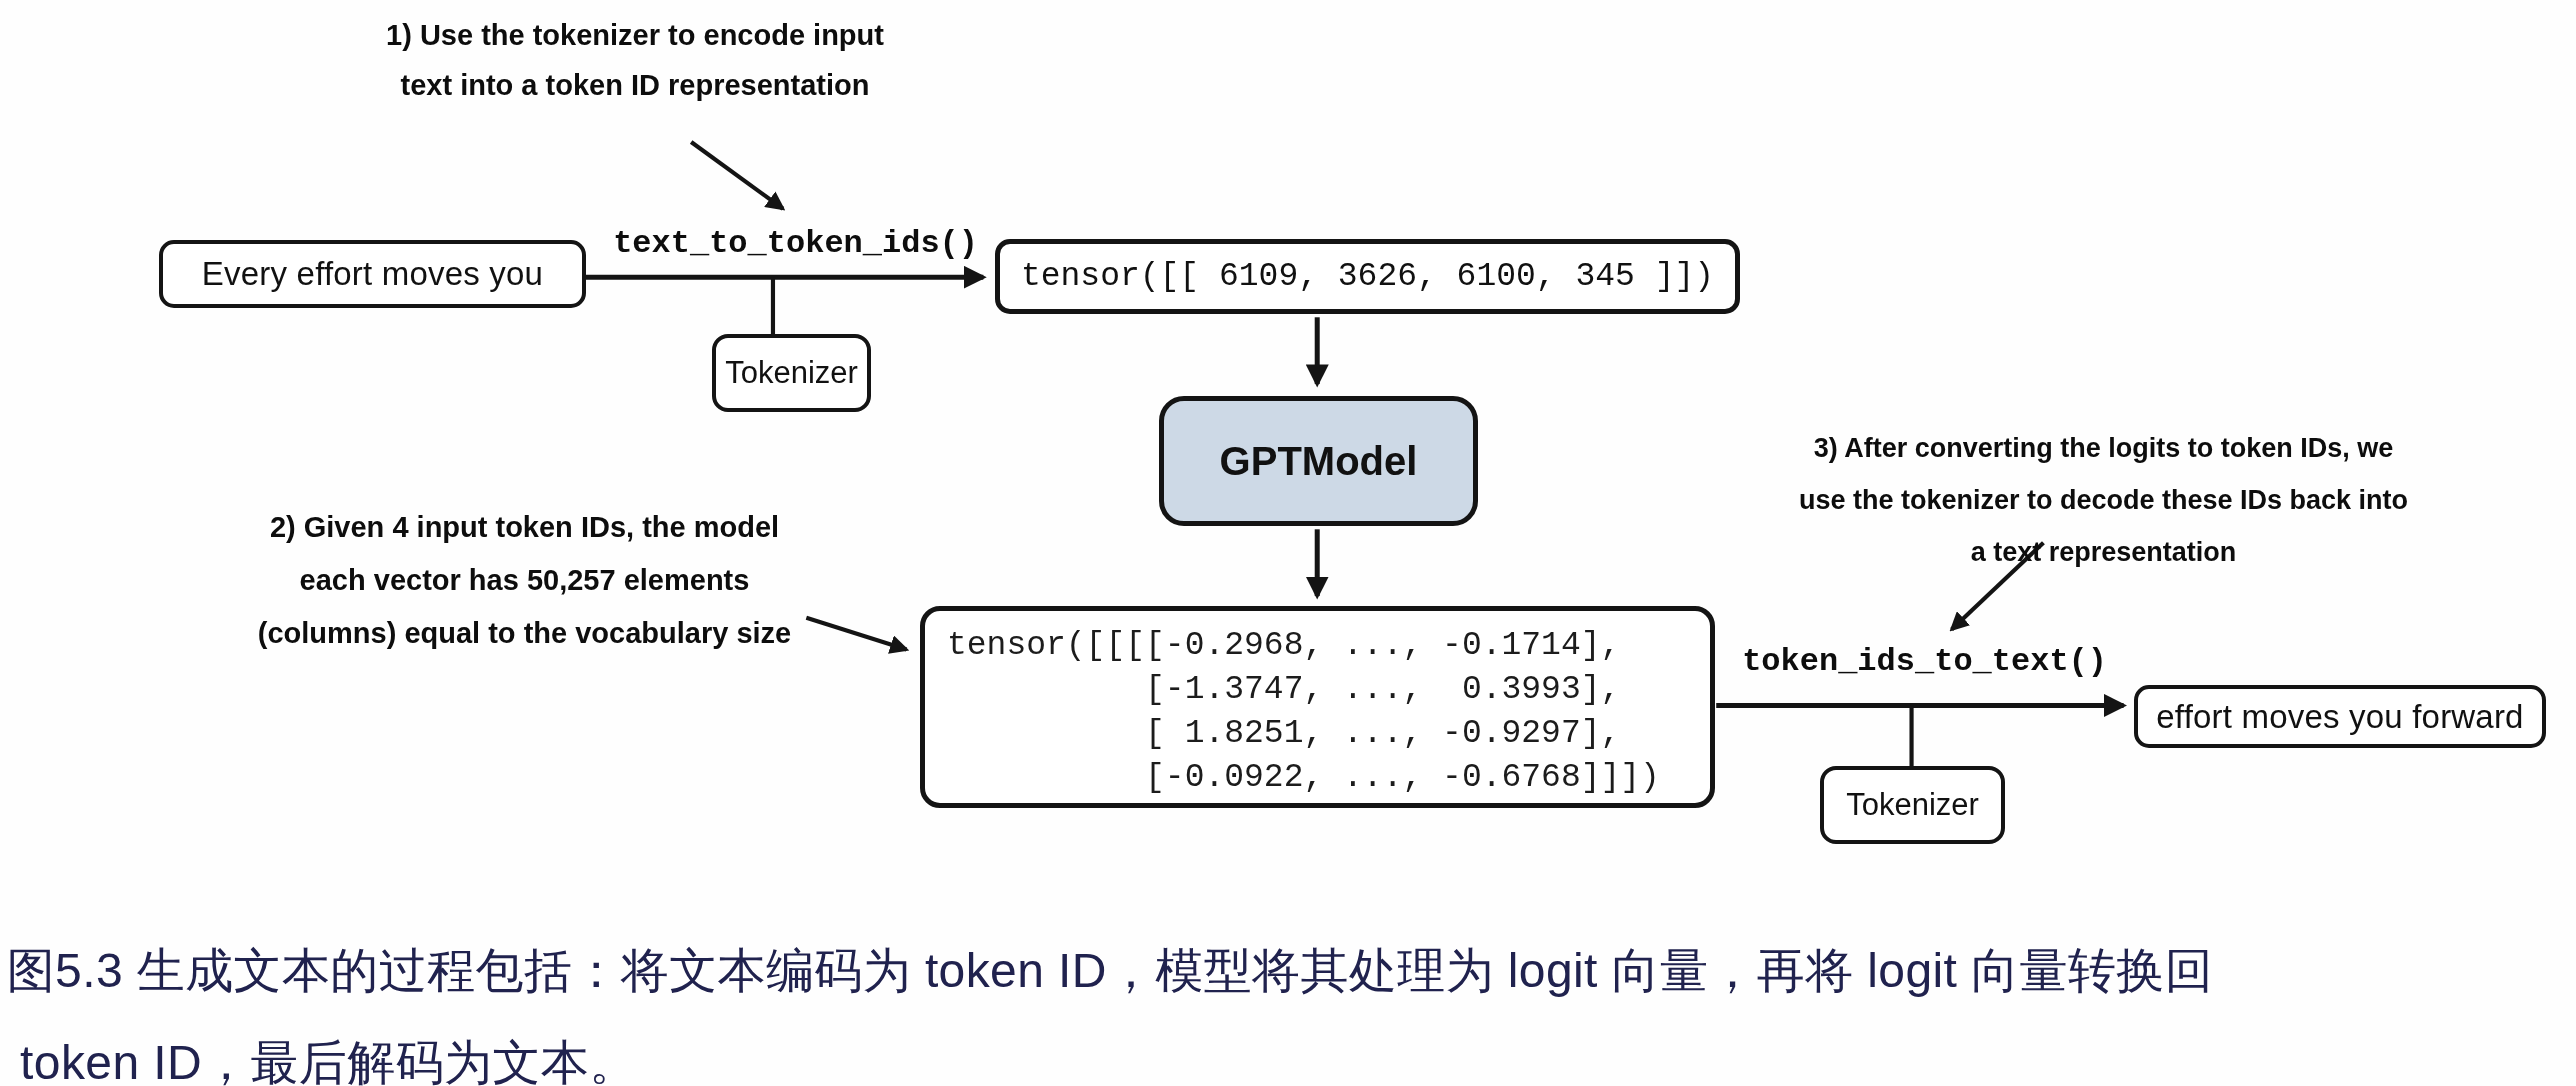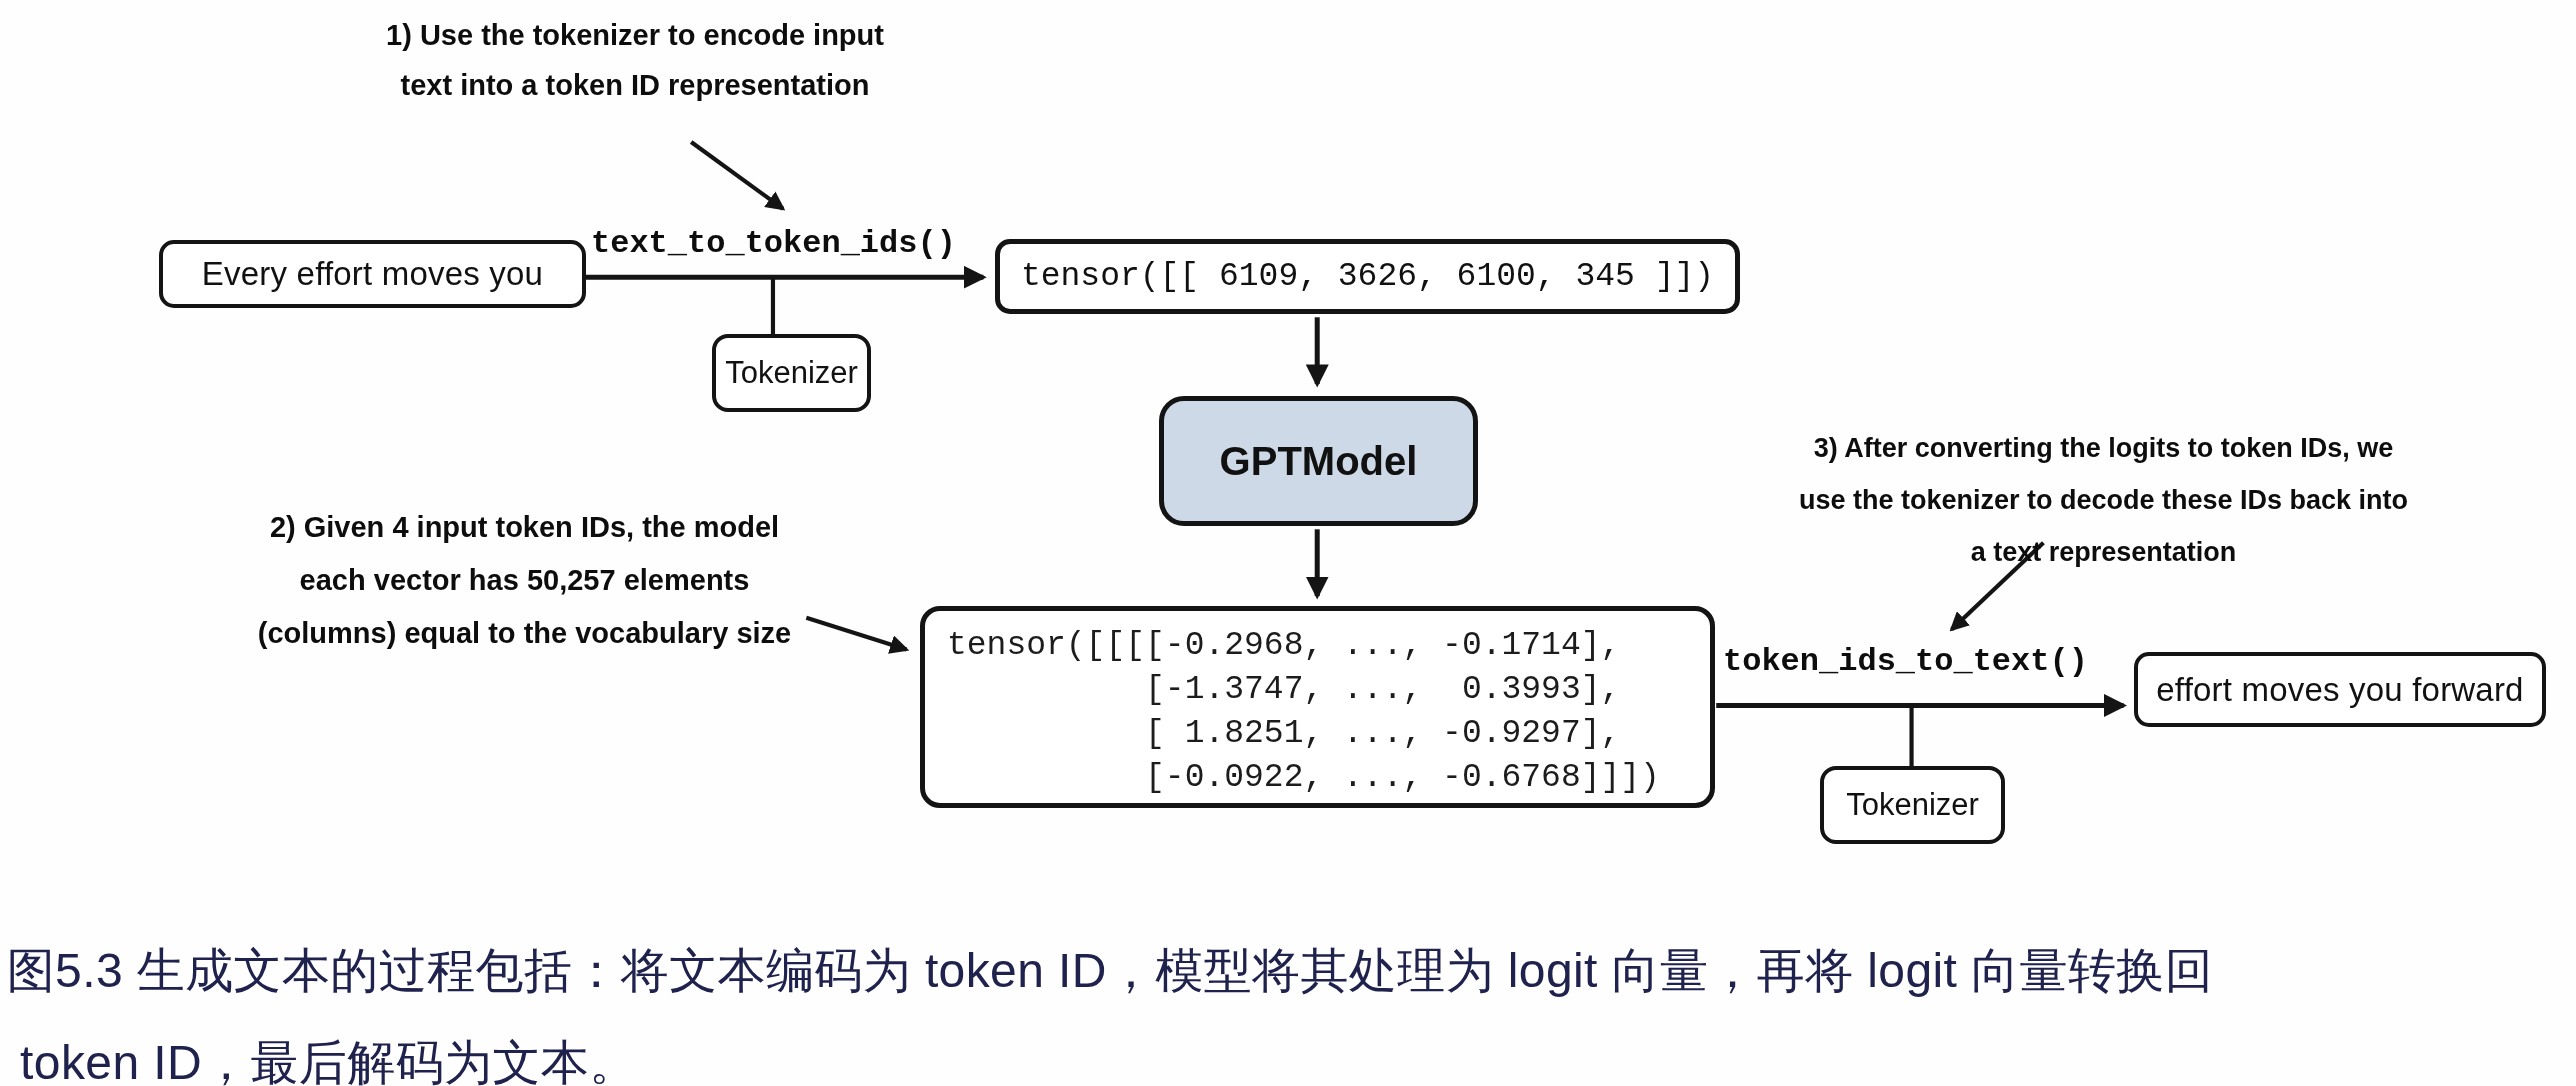--- a/index.html
+++ b/index.html
@@ -45,29 +45,29 @@
   }
   #logits-box{
     left:920px;top:606px;width:795px;height:202px;
     border-width:5px;border-radius:20px;
     display:block;padding:13.4px 0 0 22px;text-align:left;
   }
   #logits-box .code-line{
     font-family:"Liberation Mono", monospace;
     font-size:33px;line-height:44px;white-space:pre;color:#1c1c1c;
   }
-  #output-box{left:2134px;top:652px;width:412px;height:75px;}
+  #output-box{left:2134px;top:685px;width:412px;height:63px;}
   #tokenizer-decode-box{left:1820px;top:766px;width:185px;height:78px;}
 
   
   .fn-label{
     position:absolute;
     font-family:"Liberation Mono", monospace;
     font-weight:bold;font-size:32px;
-    text-align:left;white-space:nowrap;color:#0d0d0d;
+    text-align:right;white-space:nowrap;color:#0d0d0d;
   }
   #encode-label{left:591px;top:225px;width:387px;}
   #decode-label{left:1723px;top:643px;width:384px;}
 
   
   .annotation{
     position:absolute;
     font-weight:bold;font-size:29px;
     text-align:center;color:#0d0d0d;
   }

